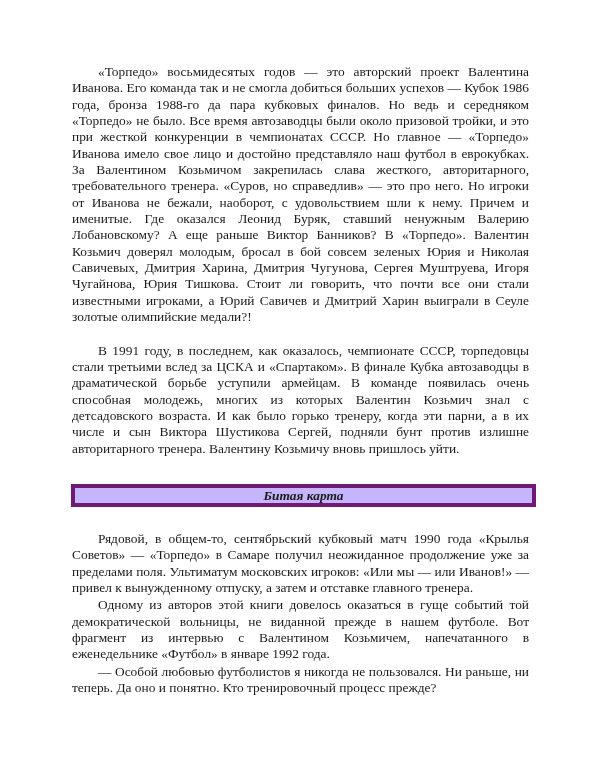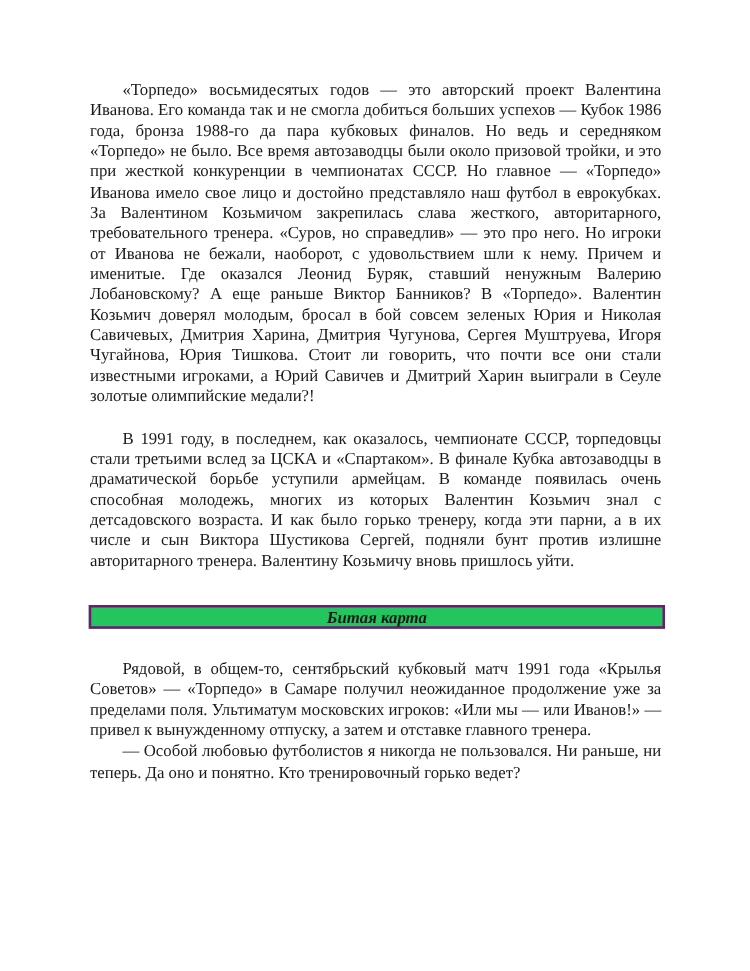--- a/index.html
+++ b/index.html
@@ -30,22 +30,22 @@
       hyphens: none;
     }
     .section-1 .para:nth-child(2) {
       margin-top: 17px;
     }
     .heading-box {
       margin-top: 27px;
       margin-left: -1px;
       width: 457px;
       height: 15px;
-      border: 2px solid #701a75;
-      background: #22c55e;
+      border: 4px solid #701a75;
+      background: #c4b5fd;
       text-align: center;
       font-family: "Liberation Serif", "DejaVu Serif", serif;
       font-weight: bold;
       font-style: italic;
       font-size: 13.4px;
       line-height: 15px;
       color: #1a1a1a;
     }
     .section-2 {
       margin-top: 24px;
@@ -59,16 +59,17 @@
 
 <div class="page">
   <div class="section-1">
     <p class="para">«Торпедо» восьмидесятых годов — это авторский проект Валентина Иванова. Его команда так и не смогла добиться больших успехов — Кубок 1986 года, бронза 1988-го да пара кубковых финалов. Но ведь и середняком «Торпедо» не было. Все время автозаводцы были около призовой тройки, и это при жесткой конкуренции в чемпионатах СССР. Но главное — «Торпедо» Иванова имело свое лицо и достойно представляло наш футбол в еврокубках. За Валентином Козьмичом закрепилась слава жесткого, авторитарного, требовательного тренера. «Суров, но справедлив» — это про него. Но игроки от Иванова не бежали, наоборот, с удовольствием шли к нему. Причем и именитые. Где оказался Леонид Буряк, ставший ненужным Валерию Лобановскому? А еще раньше Виктор Банников? В «Торпедо». Валентин Козьмич доверял молодым, бросал в бой совсем зеленых Юрия и Николая Савичевых, Дмитрия Харина, Дмитрия Чугунова, Сергея Муштруева, Игоря Чугайнова, Юрия Тишкова. Стоит ли говорить, что почти все они стали известными игроками, а Юрий Савичев и Дмитрий Харин выиграли в Сеуле золотые олимпийские медали?!</p>
     <p class="para">В 1991 году, в последнем, как оказалось, чемпионате СССР, торпедовцы стали третьими вслед за ЦСКА и «Спартаком». В финале Кубка автозаводцы в драматической борьбе уступили армейцам. В команде появилась очень способная молодежь, многих из которых Валентин Козьмич знал с детсадовского возраста. И как было горько тренеру, когда эти парни, а в их числе и сын Виктора Шустикова Сергей, подняли бунт против излишне авторитарного тренера. Валентину Козьмичу вновь пришлось уйти.</p>
   </div>
 
   <div class="heading-box">Битая карта</div>
 
   <div class="section-2">
-    <p class="para">Рядовой, в общем-то, сентябрьский кубковый матч 1991 года «Крылья Советов» — «Торпедо» в Самаре получил неожиданное продолжение уже за пределами поля. Ультиматум московских игроков: «Или мы — или Иванов!» — привел к вынужденному отпуску, а затем и отставке главного тренера.</p>
-    <p class="para">— Особой любовью футболистов я никогда не пользовался. Ни раньше, ни теперь. Да оно и понятно. Кто тренировочный горько ведет?</p>
+    <p class="para">Рядовой, в общем-то, сентябрьский кубковый матч 1990 года «Крылья Советов» — «Торпедо» в Самаре получил неожиданное продолжение уже за пределами поля. Ультиматум московских игроков: «Или мы — или Иванов!» — привел к вынужденному отпуску, а затем и отставке главного тренера.</p>
+    <p class="para">Одному из авторов этой книги довелось оказаться в гуще событий той демократической вольницы, не виданной прежде в нашем футболе. Вот фрагмент из интервью с Валентином Козьмичем, напечатанного в еженедельнике «Футбол» в январе 1992 года.</p>
+    <p class="para">— Особой любовью футболистов я никогда не пользовался. Ни раньше, ни теперь. Да оно и понятно. Кто тренировочный процесс прежде?</p>
   </div>
 </div>
 
 </body></html>

